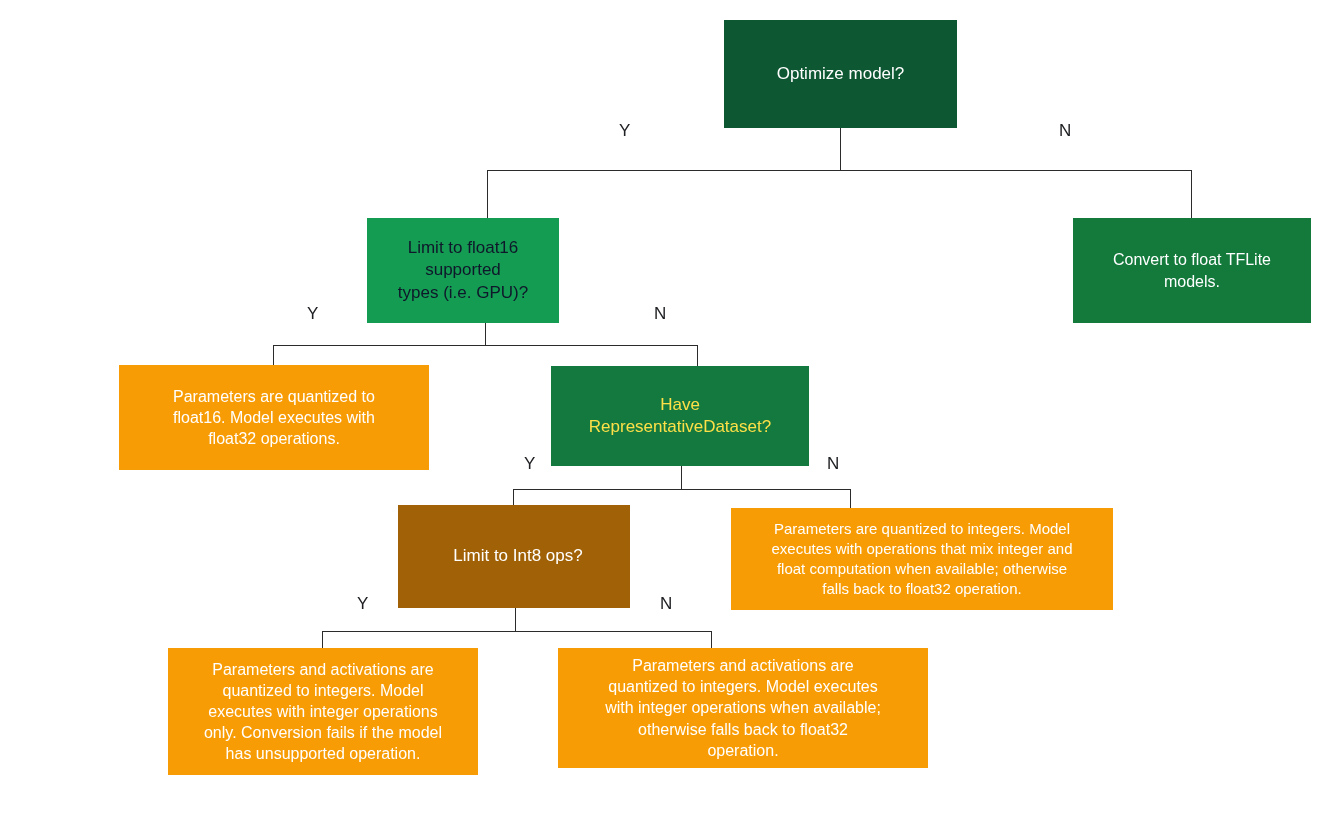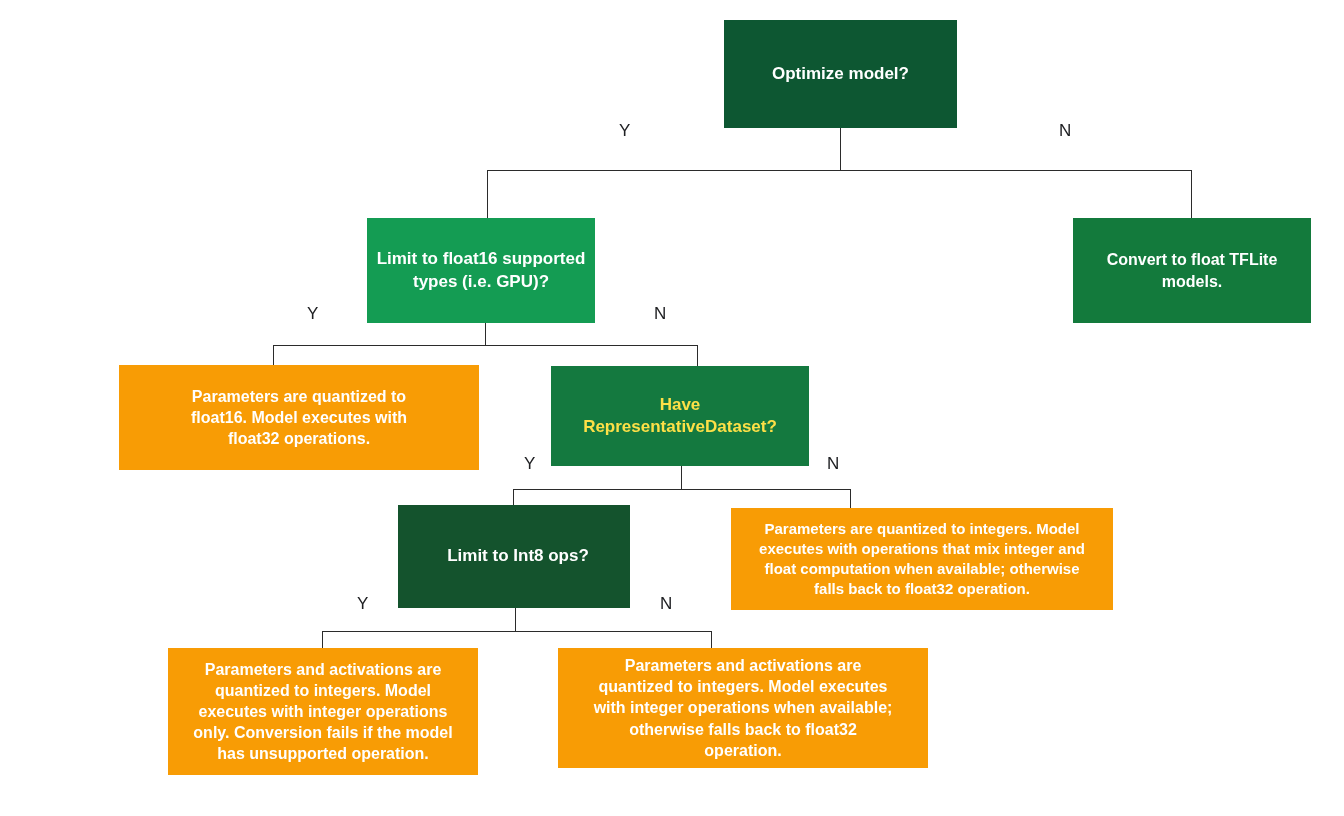--- a/index.html
+++ b/index.html
@@ -16,21 +16,21 @@
     font-family: "Liberation Sans", sans-serif;
   }
   .node {
     position: absolute;
     box-sizing: border-box;
     display: flex;
     align-items: center;
     justify-content: center;
     text-align: center;
     color: #ffffff;
-    font-weight: bold;
+    font-weight: normal;
     line-height: 1.32;
     padding: 4px 8px;
     z-index: 2;
   }
   .node .label {
     display: block;
     width: 100%;
     white-space: pre-line;
   }
   .edge-label {
@@ -69,38 +69,38 @@
       <div class="conn v" style="left: 850px; top: 489px; background: rgb(43, 43, 43); height: 20px;"></div>
       <div class="conn v" style="left: 515px; top: 608px; background: rgb(43, 43, 43); height: 24px;"></div>
       <div class="conn h" style="left: 322px; top: 631px; background: rgb(43, 43, 43); width: 390px;"></div>
       <div class="conn v" style="left: 322px; top: 631px; background: rgb(43, 43, 43); height: 18px;"></div>
       <div class="conn v" style="left: 711px; top: 631px; background: rgb(43, 43, 43); height: 18px;"></div>
     </div>
   <div id="nodes">
       <div class="node" style="left: 724px; top: 20px; width: 233px; height: 108px; background: rgb(13, 87, 50); font-size: 17px; color: rgb(255, 255, 255);">
         <span class="label">Optimize model?</span>
       </div>
-      <div class="node" style="left: 367px; top: 218px; width: 228px; height: 105px; background: rgb(20, 156, 83); font-size: 17px; color: #ffffff;">
+      <div class="node" style="left: 367px; top: 218px; width: 192px; height: 105px; background: rgb(20, 156, 83); font-size: 17px; color: #0f172a;">
         <span class="label">Limit to float16 supported
 types (i.e. GPU)?</span>
       </div>
       <div class="node" style="left: 1073px; top: 218px; width: 238px; height: 105px; background: rgb(19, 122, 60); font-size: 16px; color: rgb(255, 255, 255);">
         <span class="label">Convert to float TFLite
 models.</span>
       </div>
-      <div class="node" style="left: 119px; top: 365px; width: 360px; height: 105px; background: rgb(248, 156, 5); font-size: 16px; color: rgb(255, 255, 255);">
+      <div class="node" style="left: 119px; top: 365px; width: 310px; height: 105px; background: rgb(248, 156, 5); font-size: 16px; color: rgb(255, 255, 255);">
         <span class="label">Parameters are quantized to
 float16. Model executes with
 float32 operations.</span>
       </div>
       <div class="node" style="left: 551px; top: 366px; width: 258px; height: 100px; background: rgb(20, 121, 63); font-size: 17px; color: #fde047;">
         <span class="label">Have
 RepresentativeDataset?</span>
       </div>
-      <div class="node" style="left: 398px; top: 505px; width: 232px; height: 103px; background: #14532d; font-size: 17px; color: rgb(255, 255, 255); padding-left: 16px;">
+      <div class="node" style="left: 398px; top: 505px; width: 232px; height: 103px; background: #a16207; font-size: 17px; color: rgb(255, 255, 255); padding-left: 16px;">
         <span class="label">Limit to Int8 ops?</span>
       </div>
       <div class="node" style="left: 731px; top: 508px; width: 382px; height: 102px; background: rgb(248, 156, 5); font-size: 15px; color: rgb(255, 255, 255);">
         <span class="label">Parameters are quantized to integers. Model
 executes with operations that mix integer and
 float computation when available; otherwise
 falls back to float32 operation.</span>
       </div>
       <div class="node" style="left: 168px; top: 648px; width: 310px; height: 127px; background: rgb(248, 156, 5); font-size: 16px; color: rgb(255, 255, 255);">
         <span class="label">Parameters and activations are

